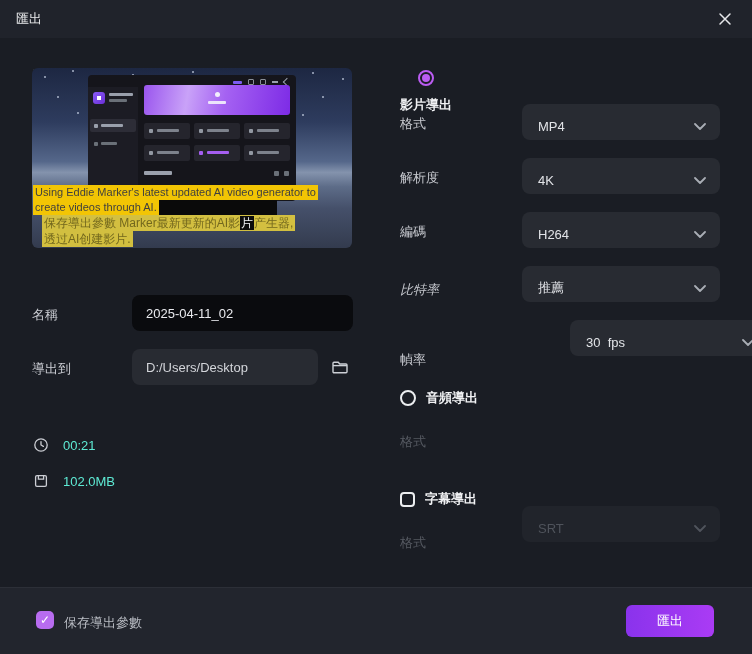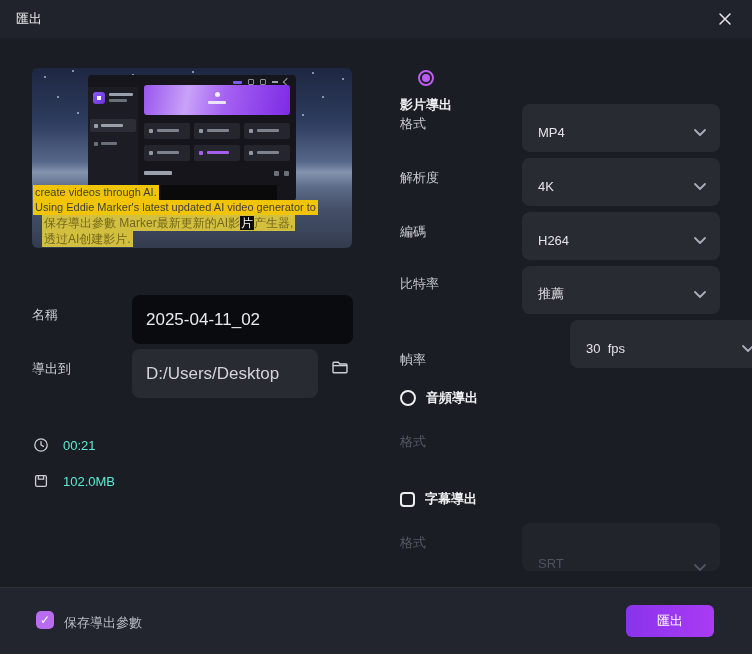--- a/index.html
+++ b/index.html
@@ -40,37 +40,37 @@
   .g-btn.purple .g-dot,.g-btn.purple .g-bar{background:#a55ef0;}
   
   .sub-en{position:absolute;left:1px;top:117px;font-size:11px;line-height:15px;color:#3f3f3f;white-space:nowrap;}
   .hl{background:#f2c504;padding:0 2px;display:inline-block;}
   .black-fill{display:inline-block;background:#0a0a0a;width:118px;height:15px;vertical-align:top;}
   .sub-zh{position:absolute;left:10px;top:147px;font-size:12px;line-height:16px;color:#73681d;white-space:nowrap;}
   .hl2{background:rgba(224,202,62,.92);padding:0 2px;display:inline-block;}
   .cursor-char{background:#0c0c0c;color:#f5f6f8;padding:0 1px;}
   
   .l-label{position:absolute;left:32px;color:#ccced4;font-size:13px;}
-  .text-input{position:absolute;border:none;border-radius:8px;font-size:17px;height:49px;
+  .text-input{position:absolute;border:none;border-radius:8px;font-size:13px;height:36px;
     padding:0 14px;box-sizing:border-box;font-family:inherit;outline:none;}
   .name-input{left:132px;top:295px;width:221px;background:#0a0b0e;color:#e9eaee;}
   .dest-input{left:132px;top:349px;width:186px;background:#282b32;color:#d3d5da;}
   .folder-btn{position:absolute;left:328px;top:355px;width:24px;height:24px;display:flex;align-items:center;justify-content:center;cursor:pointer;}
   .meta-row{position:absolute;left:33px;display:flex;align-items:center;gap:14px;color:#5eead4;font-size:13px;}
   
   .section{position:absolute;left:400px;display:flex;align-items:center;gap:10px;}
   .section .txt{color:#f1f2f4;font-size:13px;font-weight:bold;}
   .radio{width:16px;height:16px;border-radius:50%;box-sizing:border-box;position:relative;}
   .radio.checked{border:2px solid #bb5cf2;}
   .radio.checked::after{content:"";position:absolute;inset:2px;border-radius:50%;background:#bb5cf2;}
   .radio.unchecked{border:2px solid #eceef0;}
   .checkbox-sq{width:15px;height:15px;border:2px solid #eceef0;border-radius:4px;box-sizing:border-box;}
   .r-label{position:absolute;left:400px;color:#c8cad0;font-size:13px;}
   .r-label.dim{color:#565a62;}
-  .dd{position:absolute;left:522px;width:198px;height:48px;background:#282b32;border-radius:8px;
+  .dd{position:absolute;left:522px;width:198px;height:36px;background:#282b32;border-radius:8px;
     display:flex;align-items:center;justify-content:space-between;padding:8px 14px 0 16px;box-sizing:border-box;cursor:pointer;}
   .dd .val{color:#e2e4e8;font-size:13px;white-space:pre;}
   .dd.dim{background:#21242b;cursor:default;}
   .dd.dim .val{color:#4f535b;}
   
   .footer{position:absolute;left:0;right:0;bottom:0;height:66px;background:#22252d;border-top:1px solid #2c2f37;}
   .save-cb{position:absolute;left:36px;top:23px;width:18px;height:18px;border-radius:5px;background:#b86cf0;
     display:flex;align-items:center;justify-content:center;color:#fff;font-size:12px;cursor:pointer;}
   .save-label{position:absolute;left:64px;top:26px;color:#b9bcc3;font-size:13px;}
   .export-btn{position:absolute;left:626px;top:17px;width:88px;height:32px;border-radius:6px;
@@ -140,22 +140,22 @@
       <div class="g-btn" style="left:156px;top:70px;">
         <span class="g-dot"></span>
           <span class="g-bar"></span>
       </div>
       <div class="bar" style="left:56px;top:96px;width:28px;height:4px;"></div>
       <div class="bar dim" style="left:186px;top:96px;width:5px;height:5px;"></div>
       <div class="bar dim" style="left:196px;top:96px;width:5px;height:5px;"></div>
     </div>
 
     <div class="sub-en">
+      <div><span class="hl">Using Eddie Marker's latest updated AI video generator to</span></div>
       <div><span class="hl">create videos through AI.</span><span class="black-fill"></span></div>
-      <div><span class="hl">Using Eddie Marker's latest updated AI video generator to</span></div>
     </div>
     <div class="sub-zh">
       <div><span class="hl2"><span>保存導出參數 Marker最新更新的AI影</span><span class="cursor-char">片</span><span>产生器,</span></span></div>
       <div><span class="hl2">透过AI创建影片.</span></div>
     </div>
   </div>
 
   <div class="l-label" style="top:306px;">名稱</div>
   <input class="text-input name-input" value="2025-04-11_02" style="">
 
@@ -205,21 +205,21 @@
   </div>
 
   <div class="r-label" style="top:223px;">編碼</div>
   <div class="dd" style="top:212px;">
     <span class="val">H264</span>
     <svg width="12" height="7" viewBox="0 0 12 7">
         <path d="M1 1l5 5 5-5" fill="none" stroke="#a9adb5" stroke-width="1.8" stroke-linecap="round" stroke-linejoin="round"></path>
       </svg>
   </div>
 
-  <div class="r-label" style="top:275px;">比特率</div>
+  <div class="r-label" style="top:281px;font-style:italic;">比特率</div>
   <div class="dd" style="top:266px;">
     <span class="val">推薦</span>
     <svg width="12" height="7" viewBox="0 0 12 7">
         <path d="M1 1l5 5 5-5" fill="none" stroke="#a9adb5" stroke-width="1.8" stroke-linecap="round" stroke-linejoin="round"></path>
       </svg>
   </div>
 
   <div class="r-label" style="top:331px;margin-top:20px;">幀率</div>
   <div class="dd" style="top:320px;margin-left:48px;">
     <span class="val">30  fps</span>
@@ -232,21 +232,21 @@
     <span class="radio unchecked"></span>
     <span class="txt">音頻導出</span>
   </div>
   <div class="r-label dim" style="top:433px;">格式</div>
 
   <div class="section" style="top:490px;">
     <span class="checkbox-sq"></span>
     <span class="txt">字幕導出</span>
   </div>
   <div class="r-label dim" style="top:534px;">格式</div>
-  <div class="dd dim" style="top:523px;align-items:flex-end;">
+  <div class="dd dim" style="top:506px;">
     <span class="val">SRT</span>
     <svg width="12" height="7" viewBox="0 0 12 7">
         <path d="M1 1l5 5 5-5" fill="none" stroke="#50545c" stroke-width="1.8" stroke-linecap="round" stroke-linejoin="round"></path>
       </svg>
   </div>
 
   <div class="footer">
     <div class="save-cb">
       <span>✓</span>
     </div>

